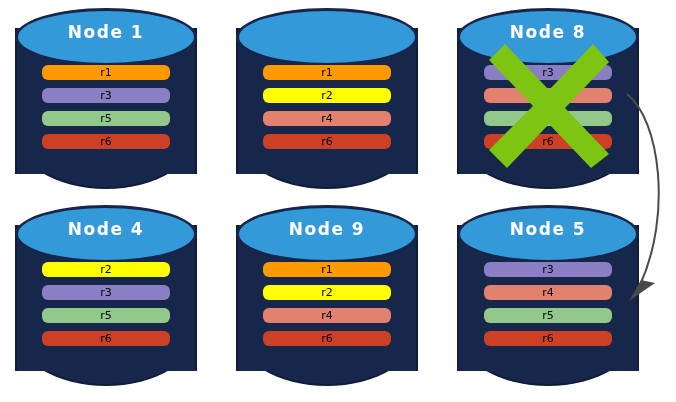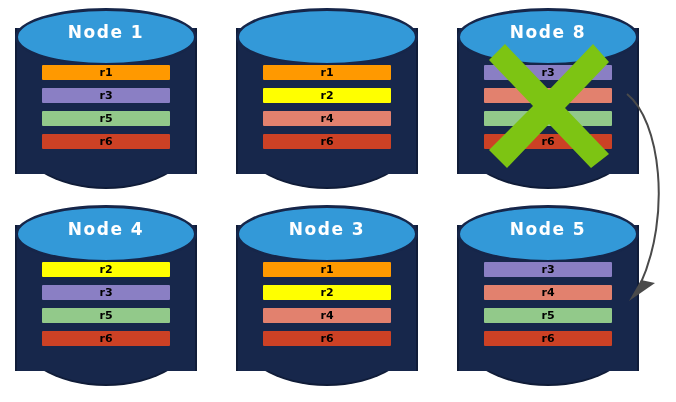--- a/index.html
+++ b/index.html
@@ -84,24 +84,24 @@
     position: absolute;
     left: 27px;
     top: 57px;
     width: 128px;
     z-index: 4;
   }
   .bar {
     position: relative;
     height: 15px;
     margin-bottom: 8px;
-    border-radius: 1px;
+    border-radius: 6px;
     color: #000000;
     font-size: 11px;
-    font-weight: bold;
+    font-weight: normal;
     line-height: 15px;
     text-align: center;
   }
   .bar:last-child { margin-bottom: 0; }
 
   
   .x-overlay {
     position: absolute;
     left: 28px;
     top: 32px;
@@ -172,21 +172,21 @@
       <div class="bar" style="background: rgb(255, 255, 0);">r2</div>
       <div class="bar" style="background: rgb(138, 127, 196);">r3</div>
       <div class="bar" style="background: rgb(146, 201, 138);">r5</div>
       <div class="bar" style="background: rgb(204, 65, 37);">r6</div>
     </div>
   </div>
 <div class="node" style="left: 236px; top: 205px;">
     <div class="cyl-bottom"></div>
     <div class="cyl-body"></div>
     <div class="cyl-top"></div>
-    <div class="node-title">Node 3</div>
+    <div class="node-title">Node 9</div>
     <div class="bars">
       <div class="bar" style="background: rgb(255, 153, 0);">r1</div>
       <div class="bar" style="background: rgb(255, 255, 0);">r2</div>
       <div class="bar" style="background: rgb(226, 129, 110);">r4</div>
       <div class="bar" style="background: rgb(204, 65, 37);">r6</div>
     </div>
   </div>
 <div class="node" style="left: 457px; top: 205px;">
     <div class="cyl-bottom"></div>
     <div class="cyl-body"></div>

